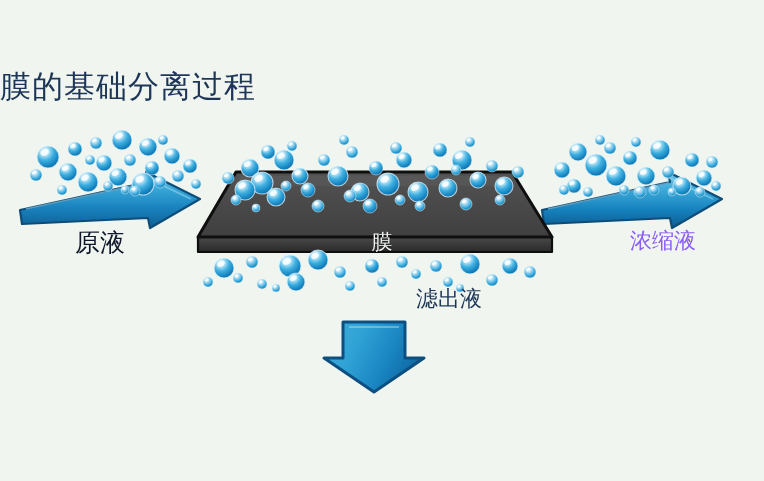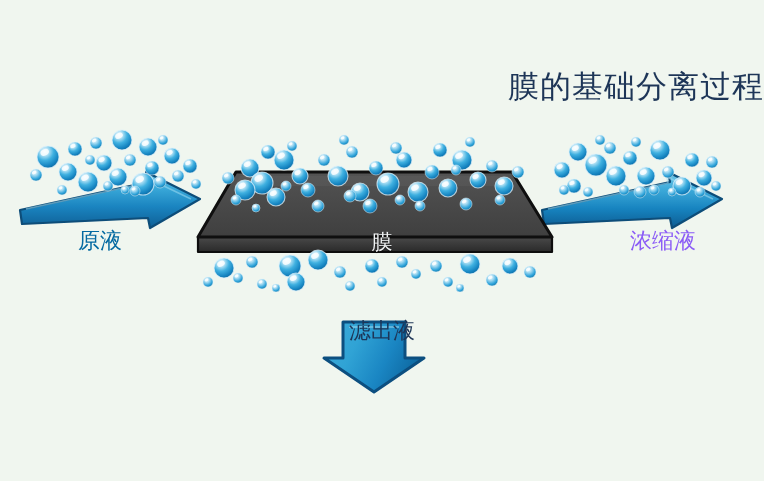--- a/index.html
+++ b/index.html
@@ -30,49 +30,48 @@
   .label {
     position: absolute;
     font-family: "DejaVu Sans", "Liberation Sans", sans-serif;
     white-space: nowrap;
     user-select: none;
   }
   #title-text {
     left: 0;
     top: 66px;
     width: 764px;
-    text-align: right;
+    text-align: left;
     font-size: 31px;
     color: #1d3557;
     letter-spacing: 1px;
   }
   #label-feed {
     left: 0px;
     top: 226px;
     width: 200px;
     text-align: center;
-    font-size: 22px;
-    color: #0369a1;
+    font-size: 25px;
+    color: #0f172a;
   }
   #label-concentrate {
     left: 562px;
     top: 226px;
     width: 202px;
     text-align: center;
     font-size: 22px;
     color: #8b5cf6;
   }
   #label-permeate {
     left: 282px;
     top: 284px;
     width: 200px;
-    text-align: center;
+    text-align: right;
     font-size: 22px;
     color: #1d3557;
-    margin-top: 32px;
   }
   #label-membrane {
     left: 282px;
     top: 228px;
     width: 200px;
     text-align: center;
     font-size: 21px;
     color: #f2f4f5;
     text-shadow: 0 1px 1px rgba(0,0,0,0.6);
   }

